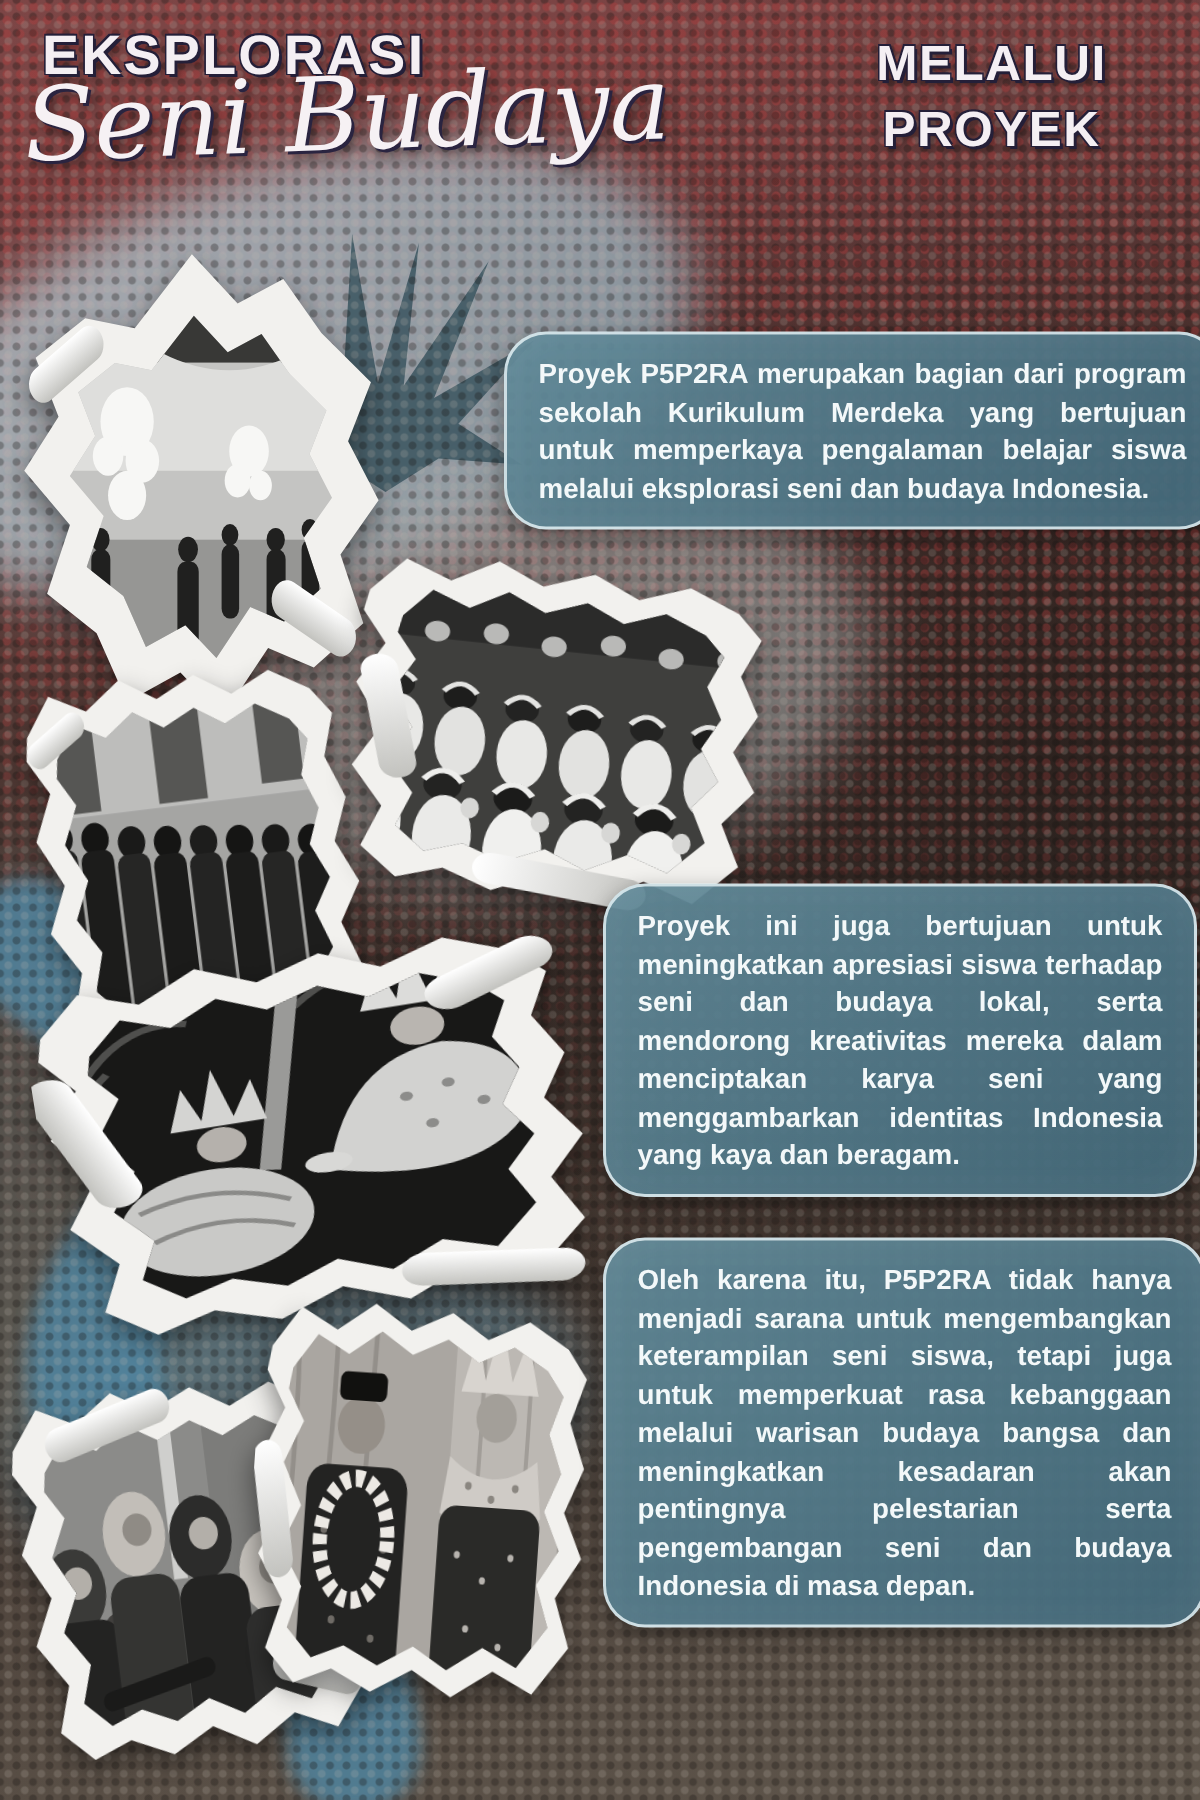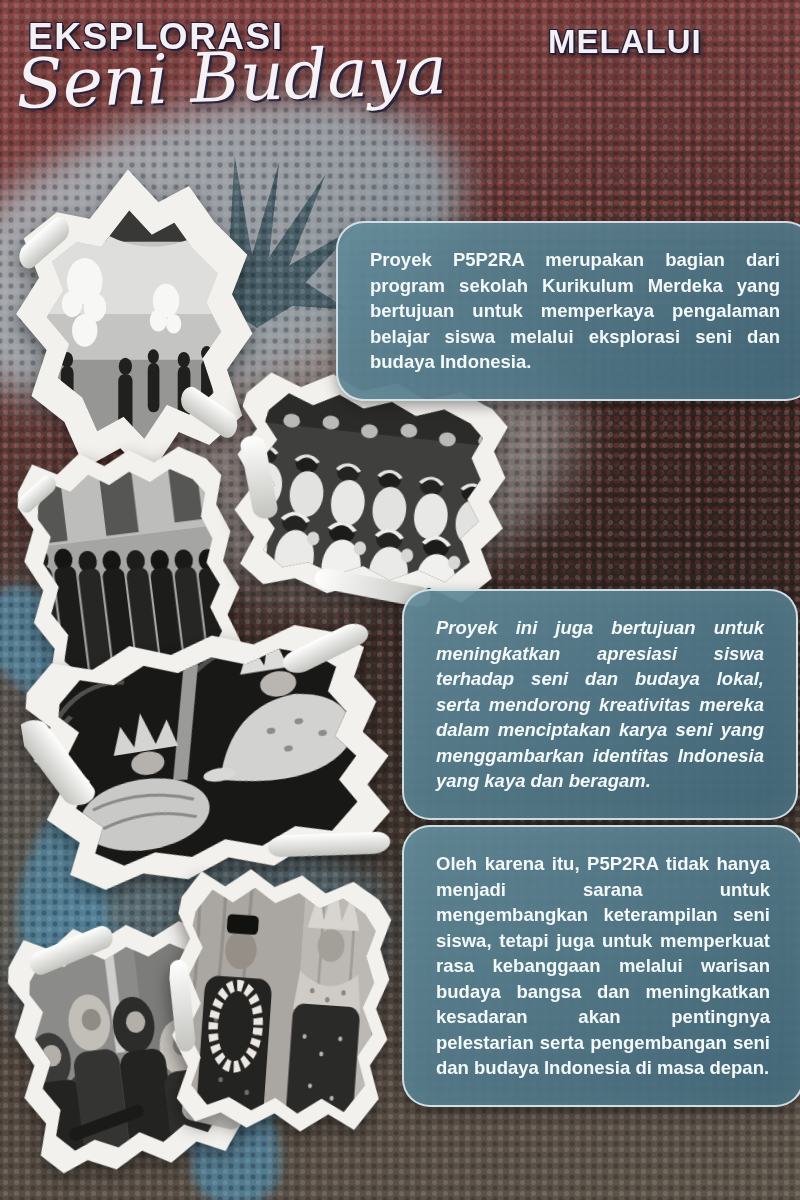--- a/index.html
+++ b/index.html
@@ -49,39 +49,39 @@
     color:#f4eff3;
     text-shadow:2px 2px 0 #241f38,-1px -1px 0 #241f38,1px -1px 0 #241f38,-1px 1px 0 #241f38,3px 4px 6px rgba(0,0,0,.4);
   }
   .title-script{
     position:absolute;left:16px;top:36px;width:520px;
     font-family:"DejaVu Serif",serif;font-style:italic;font-size:68px;font-weight:500;
     color:#f6f1f4;transform:rotate(-2deg);white-space:nowrap;
     text-shadow:2px 2px 0 #2a2440,4px 5px 8px rgba(0,0,0,.45);
   }
   .title-right{
-    position:absolute;right:26px;top:20px;width:226px;
+    position:absolute;right:26px;top:20px;width:226px;text-align:center;
     font-size:33px;font-weight:800;line-height:1.32;letter-spacing:1px;color:#f4eff3;
     text-shadow:2px 2px 0 #241f38,-1px -1px 0 #241f38,1px -1px 0 #241f38,-1px 1px 0 #241f38,3px 4px 6px rgba(0,0,0,.4);
   }
 
   
   .text-box{
     position:absolute;z-index:4;border-radius:28px;
     border:2px solid rgba(228,241,245,.85);
     background:linear-gradient(140deg, rgba(96,136,151,.94), rgba(66,104,121,.94));
     box-shadow:0 5px 14px rgba(0,0,0,.38), inset 0 0 30px rgba(255,255,255,.06);
     padding:12px 20px;
   }
   .text-box p{
-    margin:12px;color:#f3f8f9;font-size:18.5px;font-weight:600;line-height:1.38;
+    margin:1px;color:#f3f8f9;font-size:18.5px;font-weight:600;line-height:1.38;
     text-align:justify;text-align-last:left;
   }
   .box-1{left:336px;top:221px;width:434px;}
-  .box-2{left:402px;top:589px;width:352px;font-style:italic;}
+  .box-2{left:402px;top:589px;width:352px;}
   .box-3{left:402px;top:825px;width:358px;}
 
   
   .photo{position:absolute;z-index:3;margin:0;padding:0;}
   .photo svg{width:100%;height:100%;display:block;filter:drop-shadow(0 7px 9px rgba(0,0,0,.45));}
   .ph-1{left:6px;top:163px;width:254px;height:328px;}
   .ph-2{left:22px;top:443px;width:217px;height:258px;transform:rotate(-7deg);}
   .ph-3{left:229px;top:374px;width:280px;height:230px;transform:rotate(6deg);}
   .ph-4{left:28px;top:630px;width:362px;height:252px;transform:rotate(-9deg);}
   .ph-5{left:12px;top:918px;width:230px;height:257px;transform:rotate(-7deg);}
@@ -468,16 +468,17 @@
 
   <section class="text-box box-3">
     <p>Oleh karena itu, P5P2RA tidak hanya menjadi sarana untuk mengembangkan keterampilan seni siswa, tetapi juga untuk memperkuat rasa kebanggaan melalui warisan budaya bangsa dan meningkatkan kesadaran akan pentingnya pelestarian serta pengembangan seni dan budaya Indonesia di masa depan.</p>
   </section>
 
   <header class="hdr">
     <div class="title-eksplorasi">EKSPLORASI</div>
     <div class="title-script">Seni Budaya</div>
     <div class="title-right">
       <div>MELALUI</div>
+      <div>PROYEK</div>
     </div>
   </header>
 
 </div>
 
 </body></html>

